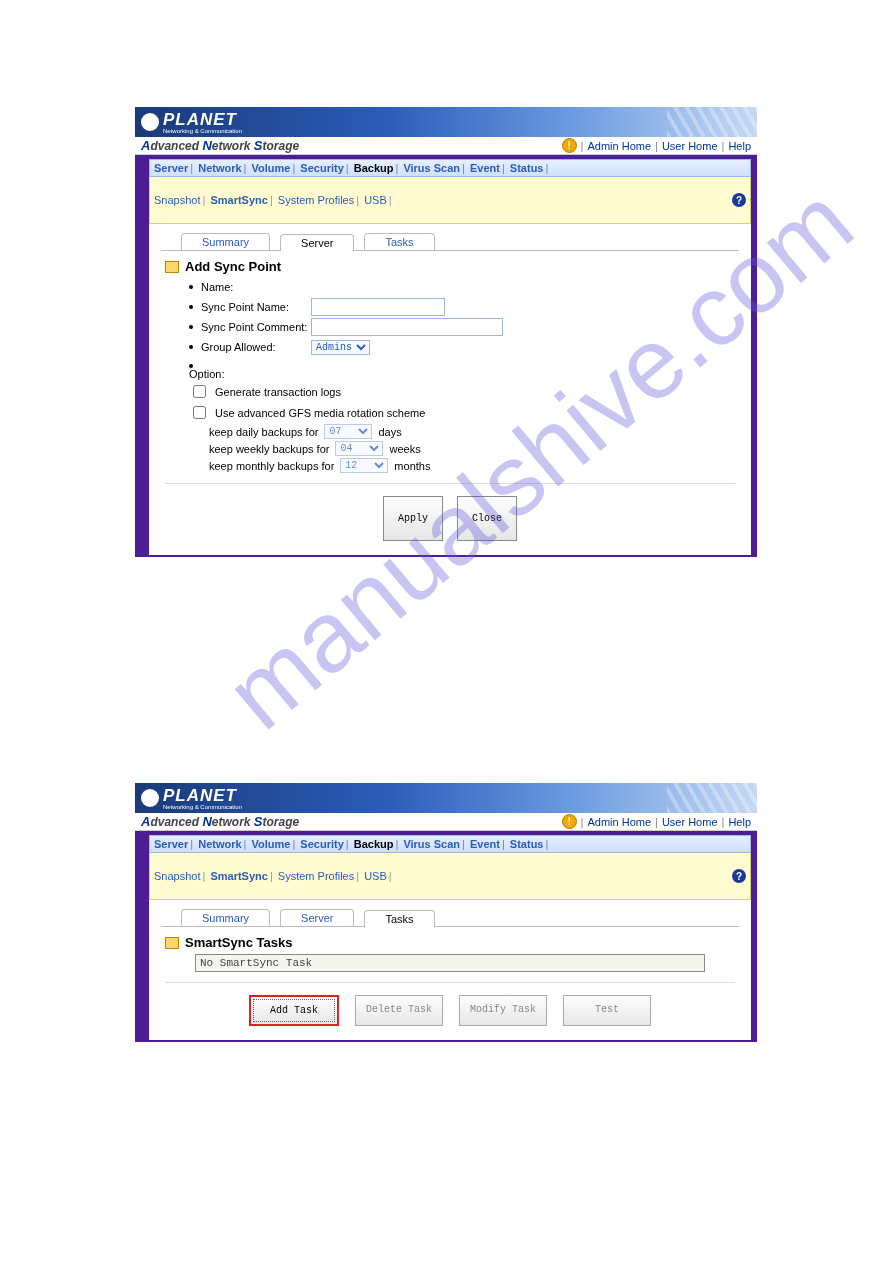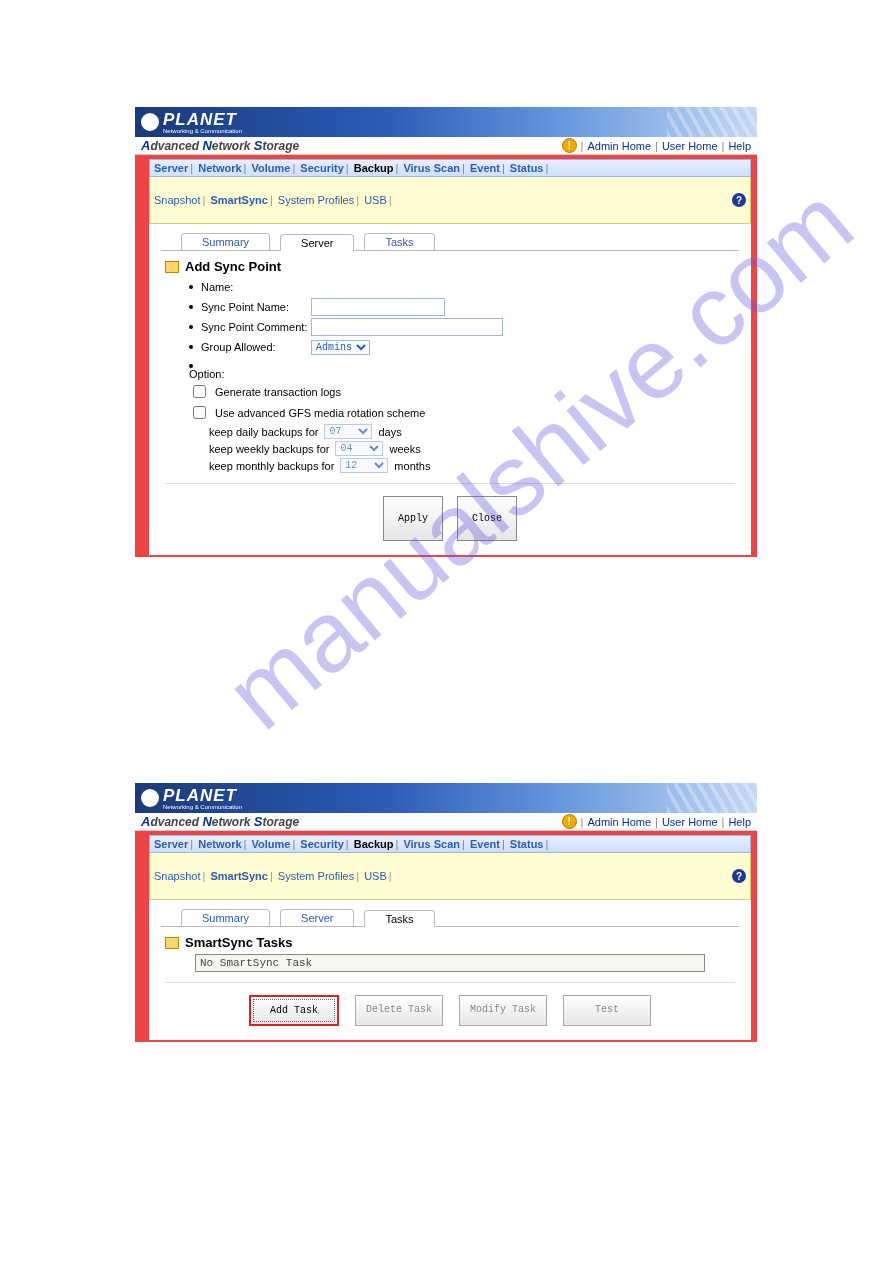--- a/index.html
+++ b/index.html
@@ -22,21 +22,21 @@
     font-size: 100px;
     color: rgba(100,90,220,0.35);
     transform: rotate(-40deg);
     pointer-events: none;
     z-index: 100;
     font-family: Arial;
     font-weight: normal;
   }
   .panel {
     position: absolute;
-    background: #ef4444;
+    background: #4c1d95;
     border: 0;
   }
   .panel1 { left: 135px; top: 107px; width: 622px; }
   .panel2 { left: 135px; top: 783px; width: 622px; }
 
   .header {
     height: 30px;
     background: linear-gradient(90deg, #1a3a7a 0%, #2a5cb8 40%, #6a9ae0 70%, #c5d8f4 100%);
     display: flex;
     align-items: center;

